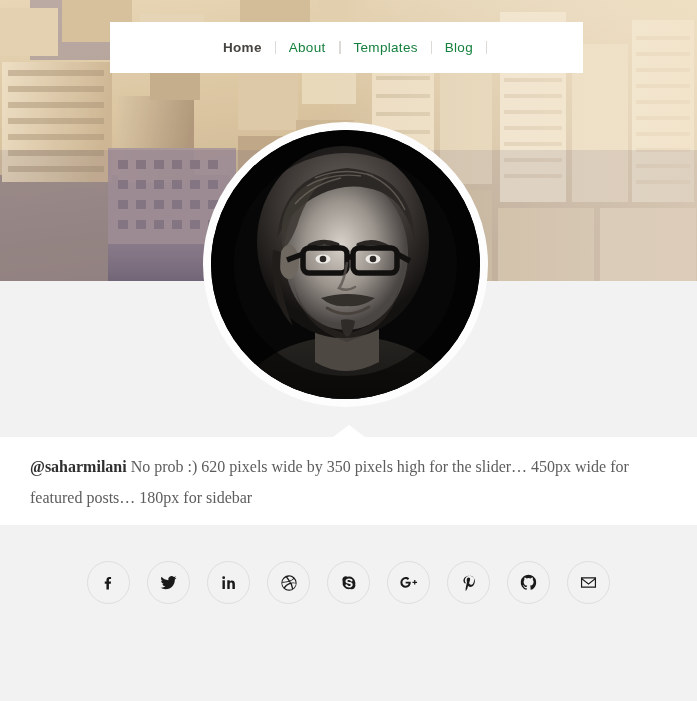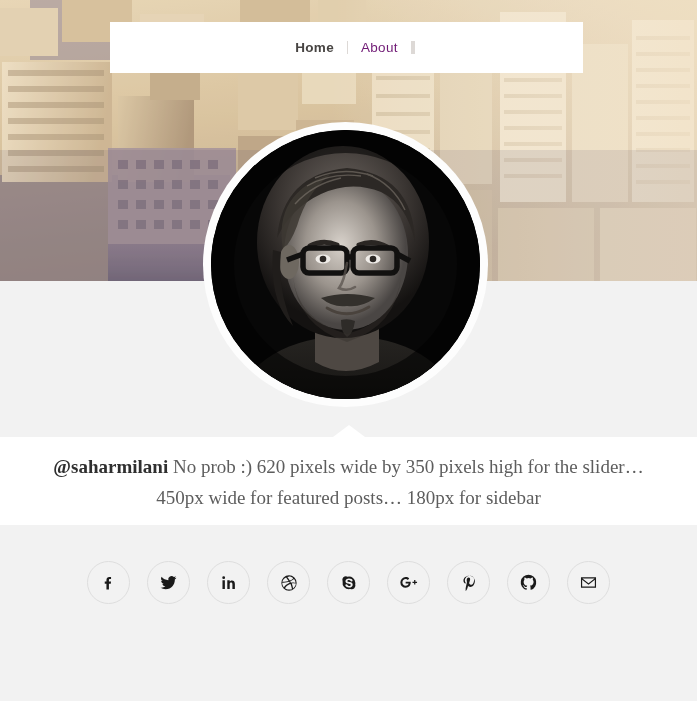--- a/index.html
+++ b/index.html
@@ -57,21 +57,21 @@
     display: flex;
     align-items: center;
     height: 100%;
     padding: 0 0 0 4px;
     margin: 0;
     list-style: none;
   }
   .nav-item {
     font-size: 13.5px;
     letter-spacing: 0.3px;
-    color: #701a75;
+    color: #15803d;
     padding: 0 13px;
     line-height: 51px;
     white-space: nowrap;
     cursor: pointer;
   }
   .nav-item.active {
     color: #474442;
     font-weight: 600;
   }
   .nav-sep {
@@ -135,23 +135,23 @@
     height: 0;
     border-left: 16px solid transparent;
     border-right: 16px solid transparent;
     border-bottom: 12px solid #ffffff;
   }
   .tagline-text {
     position: absolute;
     left: 30px;
     right: 30px;
     top: 14px;
-    text-align: center;
+    text-align: left;
     font-family: "Liberation Serif", "DejaVu Serif", serif;
-    font-size: 19px;
+    font-size: 16px;
     line-height: 31px;
     color: #5d5d5d;
   }
   .tagline-handle {
     font-weight: bold;
     color: #2f2f2f;
   }
 
   
   .social-section {
@@ -338,21 +338,23 @@
 
   <div class="gray-band"></div>
 
   <nav class="navbar">
     <ul class="nav-list">
       <li class="nav-item active">Home</li>
       <li class="nav-sep"></li>
       <li class="nav-item">About</li>
       <li class="nav-sep"></li>
       <li class="nav-sep"></li>
+      <li class="nav-item">Templates</li>
       <li class="nav-sep"></li>
+      <li class="nav-item">Blog</li>
       <li class="nav-sep"></li>
     </ul>
   </nav>
 
   <div class="avatar-wrap">
     <div class="avatar-inner">
       <svg viewBox="0 0 269 269" xmlns="http://www.w3.org/2000/svg">
         <defs>
           <radialGradient id="skinG" cx="0.46" cy="0.44" r="0.52">
             <stop offset="0%" stop-color="#d8d2cb"></stop>

